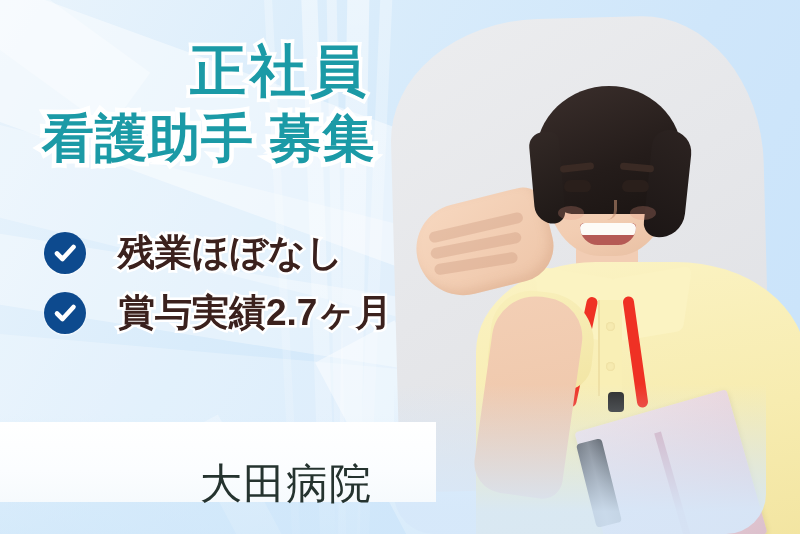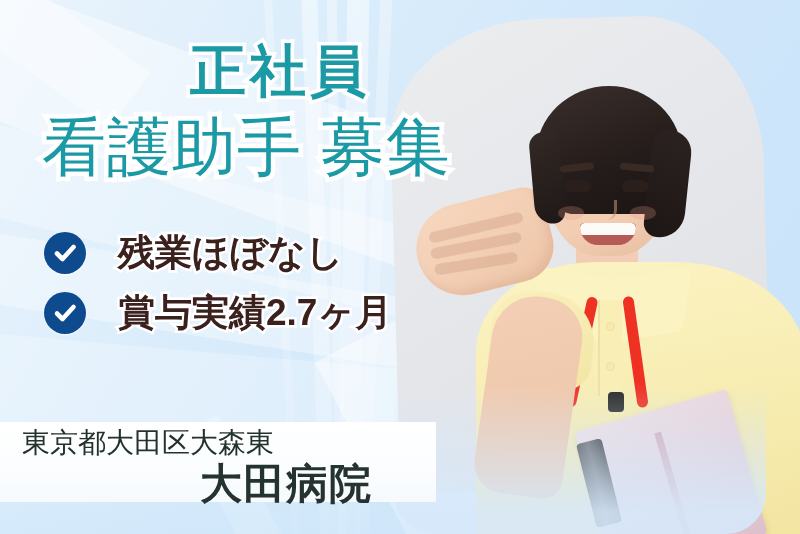--- a/index.html
+++ b/index.html
@@ -245,22 +245,22 @@
     font-weight: 700;
     letter-spacing: 4px;
     color: #1b9aa6;
     -webkit-text-stroke: 7px #ffffff;
     paint-order: stroke fill;
     white-space: nowrap;
   }
   .headline {
     position: absolute;
     left: 42px; top: 104px;
-    font-size: 64px;
-    font-weight: 400;
+    font-size: 52px;
+    font-weight: 700;
     letter-spacing: 1px;
     color: #1b9aa6;
     -webkit-text-stroke: 9px #ffffff;
     paint-order: stroke fill;
     white-space: nowrap;
   }
 
   .bullets {
     position: absolute;
     left: 44px; top: 228px;
@@ -307,21 +307,21 @@
     font-size: 28px;
     font-weight: 400;
     color: #24322e;
     letter-spacing: 0px;
     white-space: nowrap;
   }
   .org-name {
     position: absolute;
     left: 200px; top: 456px;
     font-size: 42px;
-    font-weight: 700;
+    font-weight: 400;
     color: #25332f;
     letter-spacing: 1px;
     white-space: nowrap;
   }
 </style>
 </head>
 <body>
 
 <div class="banner">
 
@@ -404,16 +404,15 @@
         <svg width="26" height="26" viewBox="0 0 26 26" aria-hidden="true">
           <path d="M5 13.5 L10.5 19 L21.5 7" fill="none" stroke="#ffffff" stroke-width="4.6" stroke-linecap="round" stroke-linejoin="round"></path>
         </svg>
       </span>
       <span class="bullet-text">賞与実績2.7ヶ月</span>
     </div>
 
   </div>
 
   <div class="footer-box"></div>
-  <div class="address">東京都大田区大森東</div>
   <div class="org-name">大田病院</div>
 
 </div>
 
 </body></html>

